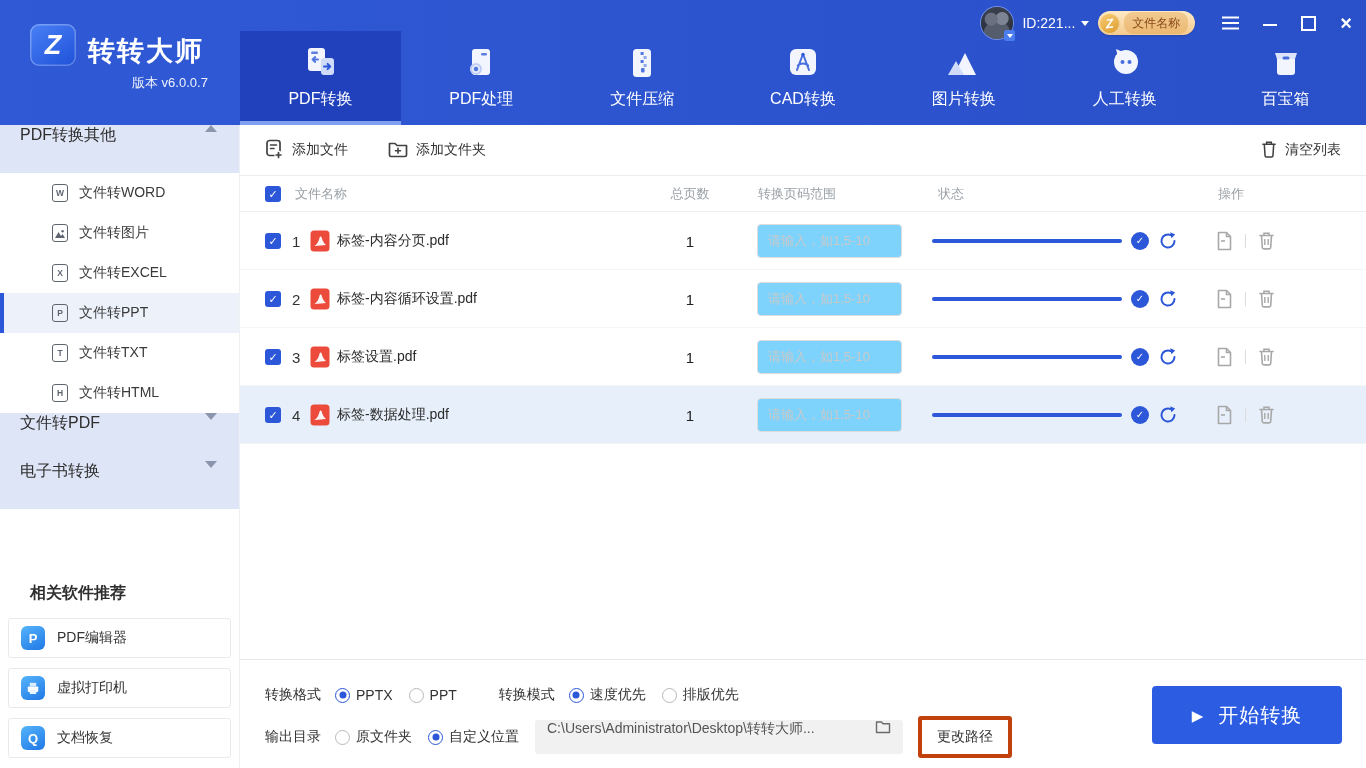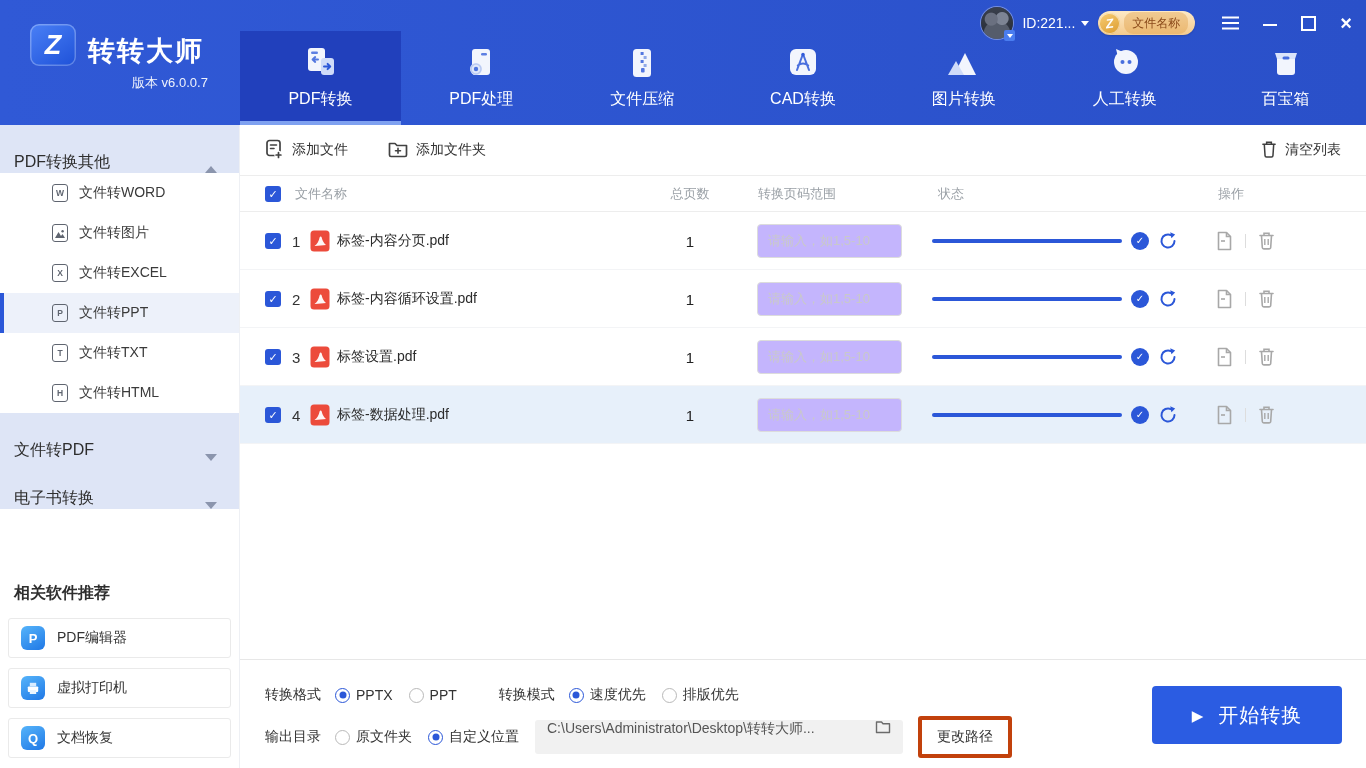--- a/index.html
+++ b/index.html
@@ -40,28 +40,28 @@
   .vip-text{font-size:12px;color:#8a4a1a;background:rgba(222,156,66,.38);border-radius:9px;padding:2.5px 8px;}
   .win-controls{display:flex;align-items:center;gap:24px;margin-left:18px;}
   .ic-menu{width:17px;height:2px;background:#fff;box-shadow:0 5.5px 0 #fff,0 -5.5px 0 #fff;}
   .ic-min{width:14px;height:2px;background:#fff;margin-top:4px;}
   .ic-max{width:11px;height:11px;border:2px solid #fff;}
   .ic-close{color:#fff;font-size:20px;line-height:1;font-weight:bold;}
   .wc{cursor:pointer;display:flex;align-items:center;justify-content:center;height:16px;}
 
   
   .sidebar{position:absolute;left:0;top:125px;bottom:0;width:240px;background:#fff;border-right:1px solid #eef0f4;box-sizing:border-box;}
-  .side-hd{height:48px;background:#dee5f6;display:flex;align-items:flex-end;padding:0 22px 0 14px;font-size:16px;color:#2e2e2e;cursor:pointer;}
+  .side-hd{height:48px;background:#dee5f6;display:flex;align-items:flex-start;padding:0 22px 0 20px;font-size:16px;color:#2e2e2e;cursor:pointer;}
   .caret-up{width:0;height:0;border-left:6px solid transparent;border-right:6px solid transparent;border-bottom:7px solid #8b95ad;margin-left:auto;}
   .caret-down{width:0;height:0;border-left:6px solid transparent;border-right:6px solid transparent;border-top:7px solid #8b95ad;margin-left:auto;}
   .side-item{height:40px;display:flex;align-items:center;padding-left:52px;gap:11px;font-size:14px;color:#3a3a3a;position:relative;cursor:pointer;background:#fff;}
   .side-item.active{background:#edf1fa;}
   .side-item.active::before{content:"";position:absolute;left:0;top:0;bottom:0;width:4px;background:#2b57d8;}
   .doc-chip{width:16px;height:18px;border:1.4px solid #5f6570;border-radius:3px;display:flex;align-items:center;justify-content:center;font-size:8.5px;font-weight:bold;color:#5f6570;box-sizing:border-box;}
-  .recommend-title{margin:74px 0 14px 14px;font-size:16px;font-weight:bold;color:#2e2e2e;}
+  .recommend-title{margin:74px 0 14px 30px;font-size:16px;font-weight:bold;color:#2e2e2e;}
   .app-box{margin:0 8px 10px 8px;height:38px;border:1px solid #eaeaea;border-radius:3px;display:flex;align-items:center;padding-left:12px;gap:12px;font-size:14px;color:#333;cursor:pointer;background:#fff;}
   .app-ic{width:24px;height:24px;border-radius:6px;background:linear-gradient(150deg,#56b4fa,#1f78e6);display:flex;align-items:center;justify-content:center;color:#fff;font-weight:bold;font-size:13px;}
 
   
   .main{position:absolute;left:240px;top:125px;right:0;bottom:0;background:#fff;}
   .toolbar{height:50px;display:flex;align-items:center;padding:0 25px;border-bottom:1px solid #ededed;}
   .tb-btn{display:flex;align-items:center;gap:8px;font-size:14px;color:#333;cursor:pointer;margin-right:40px;}
   .tb-clear{margin-left:auto;margin-right:0;}
 
   .thead{height:35px;position:relative;border-bottom:1px solid #ededed;font-size:13px;color:#9aa0a6;}
@@ -69,21 +69,21 @@
   .h-cbx{left:25px;} .h-name{left:55px;} .h-pages{left:430px;width:40px;text-align:center;}
   .h-range{left:518px;} .h-status{left:698px;} .h-ops{left:978px;}
 
   .trow{height:57px;position:relative;border-bottom:1px solid #f3f4f6;}
   .trow.selected{background:#e7f0fa;}
   .cbx{width:16px;height:16px;background:#2b57d8;border-radius:3px;color:#fff;font-size:11px;line-height:16px;text-align:center;cursor:pointer;}
   .r-cbx{left:25px;} .r-idx{left:52px;font-size:15px;color:#333;}
   .r-pdf{left:70px;display:flex;} .r-name{left:97px;font-size:14px;color:#2b2b2b;}
   .r-pages{left:430px;width:40px;text-align:center;font-size:15px;color:#222;}
   .r-range{left:517px;}
-  .range-input{width:145px;height:34px;border:1px solid #dcdcdc;border-radius:4px;padding:0 10px;font-size:13px;color:#333;box-sizing:border-box;background:#c4b5fd;font-family:inherit;}
+  .range-input{width:145px;height:34px;border:1px solid #dcdcdc;border-radius:4px;padding:0 10px;font-size:13px;color:#333;box-sizing:border-box;background:#7dd3fc;font-family:inherit;}
   .range-input::placeholder{color:#c9c9c9;}
   .r-status{left:692px;display:flex;align-items:center;gap:9px;}
   .pline{width:190px;height:4px;border-radius:2px;background:#2b57d8;}
   .pcheck{width:18px;height:18px;border-radius:50%;background:#2b57d8;color:#fff;font-size:10px;font-weight:bold;display:flex;align-items:center;justify-content:center;}
   .r-ops{left:976px;display:flex;align-items:center;gap:12px;}
   .sep{width:1px;height:14px;background:#ddd;}
   .opbtn{display:flex;cursor:pointer;}
 
   
   .footer{position:absolute;left:0;right:0;bottom:0;height:108px;border-top:1px solid #e7e7e7;background:#fff;}

